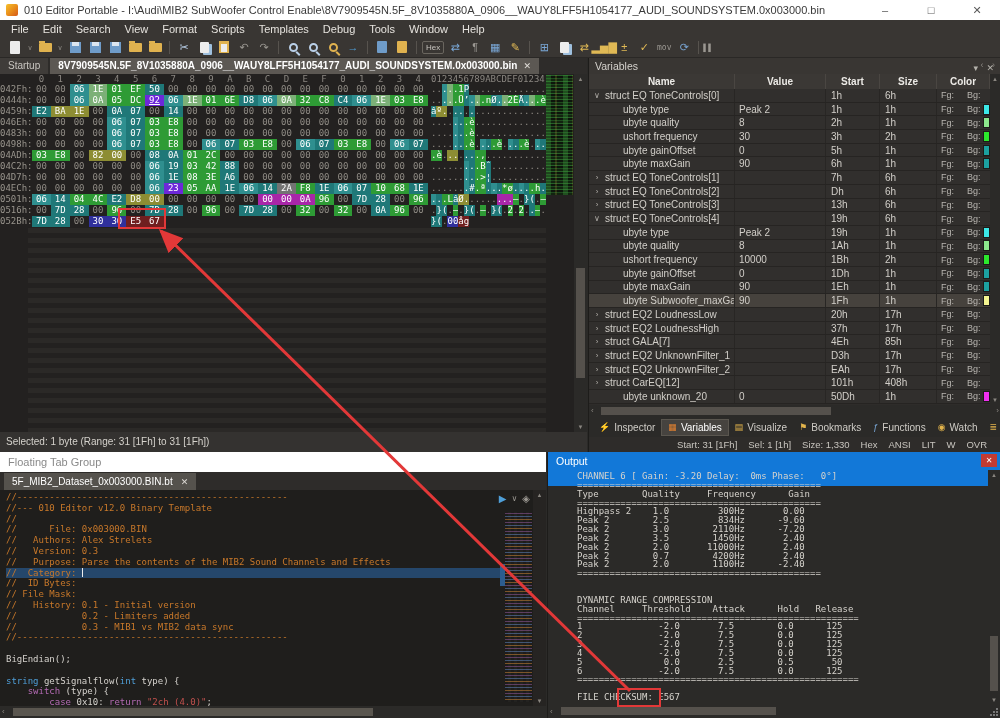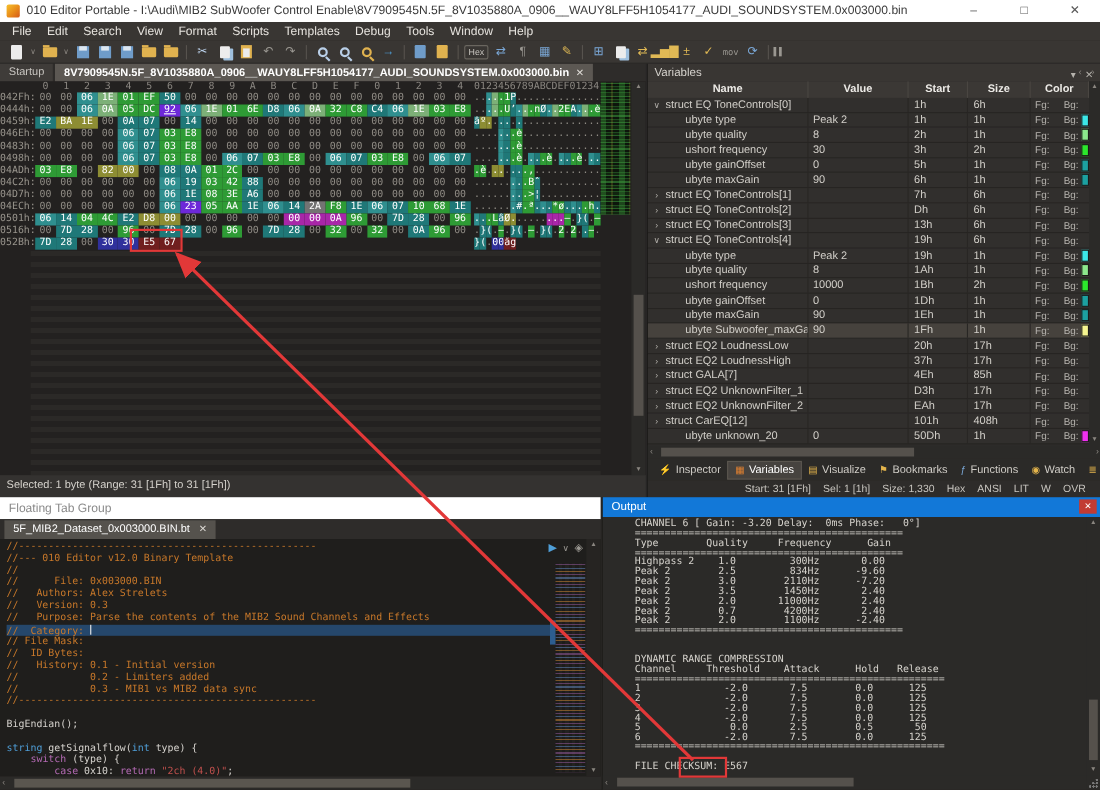--- a/index.html
+++ b/index.html
@@ -131,21 +131,21 @@
   .codeicons .cube{color:#9a9791;font-size:10px;}
   .codevscroll{position:absolute;right:0;top:0;width:13px;height:216px;background:#262422;font-size:6px;color:#8a8680;text-align:center;}
   .codevscroll .u{position:absolute;top:2px;left:0;right:0;}
   .codevscroll .d{position:absolute;bottom:2px;left:0;right:0;}
   .codehscroll{position:absolute;left:0;top:706px;width:546px;height:12px;background:#2b2a28;}
   .codehscroll .arrL{position:absolute;left:2px;font-size:8px;color:#8a8680;line-height:12px;}
   .codehscroll .thumb{position:absolute;left:13px;top:2px;width:360px;height:8px;background:#5a564f;}
 
   
   .outputpanel{position:absolute;left:547px;top:452px;width:453px;height:266px;background:#2b2a28;border-left:1px solid #1d1c1a;}
-  .otitle{height:18px;color:#fff;font-size:10.5px;line-height:18px;padding-left:8px;}
+  .otitle{height:34px;color:#fff;font-size:10.5px;line-height:18px;padding-left:8px;}
   .oclose{position:absolute;right:3px;top:2px;width:16px;height:13px;background:#c23b33;color:#fff;font-size:8px;text-align:center;line-height:13px;}
   .obody{position:absolute;left:0;top:18px;right:12px;bottom:13px;overflow:hidden;padding:2px 0 0 6px;}
   .obody pre{font-family:"DejaVu Sans Mono",monospace;font-size:9px;line-height:8.85px;color:#d6d3cd;margin-left:23px;}
   .ovscroll{position:absolute;right:0;top:18px;width:12px;bottom:13px;background:#2b2a28;font-size:6px;color:#8a8680;text-align:center;}
   .ovscroll .u{position:absolute;top:2px;left:0;right:0;}
   .ovscroll .d{position:absolute;bottom:2px;left:0;right:0;}
   .ovscroll .thumb{position:absolute;left:2px;bottom:14px;width:8px;height:55px;background:#55514c;}
   .ohscroll{position:absolute;left:0;bottom:0;right:12px;height:13px;background:#2b2a28;}
   .ohscroll .arrL{position:absolute;left:2px;font-size:8px;color:#8a8680;line-height:13px;}
   .ohscroll .thumb{position:absolute;left:13px;top:2px;width:215px;height:8px;background:#55514c;}
@@ -1286,22 +1286,22 @@
   <div class="codepanel">
     <div class="codelines" id="codelines">
         <div class="cl"><span class="s-cm">//--------------------------------------------------</span></div>
         <div class="cl"><span class="s-cm">//--- 010 Editor v12.0 Binary Template</span></div>
         <div class="cl"><span class="s-cm">//</span></div>
         <div class="cl"><span class="s-cm">//      File: 0x003000.BIN</span></div>
         <div class="cl"><span class="s-cm">//   Authors: Alex Strelets</span></div>
         <div class="cl"><span class="s-cm">//   Version: 0.3</span></div>
         <div class="cl"><span class="s-cm">//   Purpose: Parse the contents of the MIB2 Sound Channels and Effects</span></div>
         <div class="cl hl"><span class="s-cm">//  Category: </span><span class="caret"></span></div>
+        <div class="cl"><span class="s-cm">//  ID Bytes: </span></div>
         <div class="cl"><span class="s-cm">// File Mask: </span></div>
-        <div class="cl"><span class="s-cm">//  ID Bytes: </span></div>
         <div class="cl"><span class="s-cm">//   History: 0.1 - Initial version</span></div>
         <div class="cl"><span class="s-cm">//            0.2 - Limiters added</span></div>
         <div class="cl"><span class="s-cm">//            0.3 - MIB1 vs MIB2 data sync</span></div>
         <div class="cl"><span class="s-cm">//--------------------------------------------------</span></div>
         <div class="cl"></div>
         <div class="cl"><span class="s-pl">BigEndian();</span></div>
         <div class="cl"></div>
         <div class="cl"><span class="s-kw">string</span><span class="s-pl"> getSignalflow(</span><span class="s-kw">int</span><span class="s-pl"> type) {</span></div>
         <div class="cl"><span class="s-pl">    </span><span class="s-ct">switch</span><span class="s-pl"> (type) {</span></div>
         <div class="cl"><span class="s-pl">        </span><span class="s-ct">case</span><span class="s-pl"> 0x10: </span><span class="s-ct">return</span><span class="s-str"> "2ch (4.0)"</span><span class="s-pl">;</span></div>

